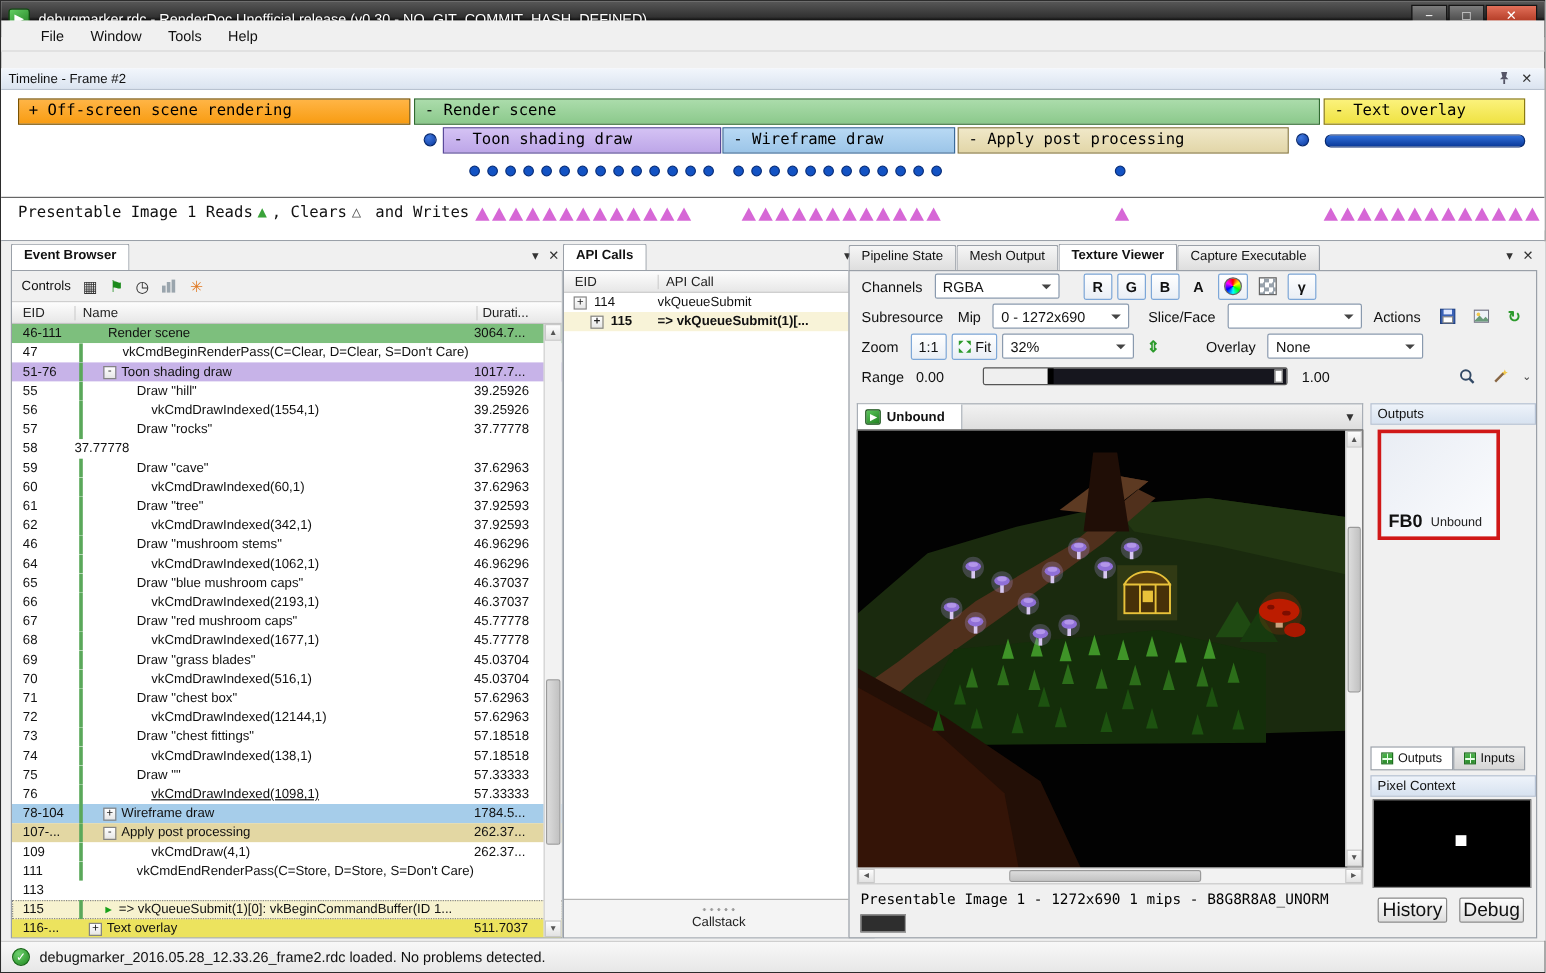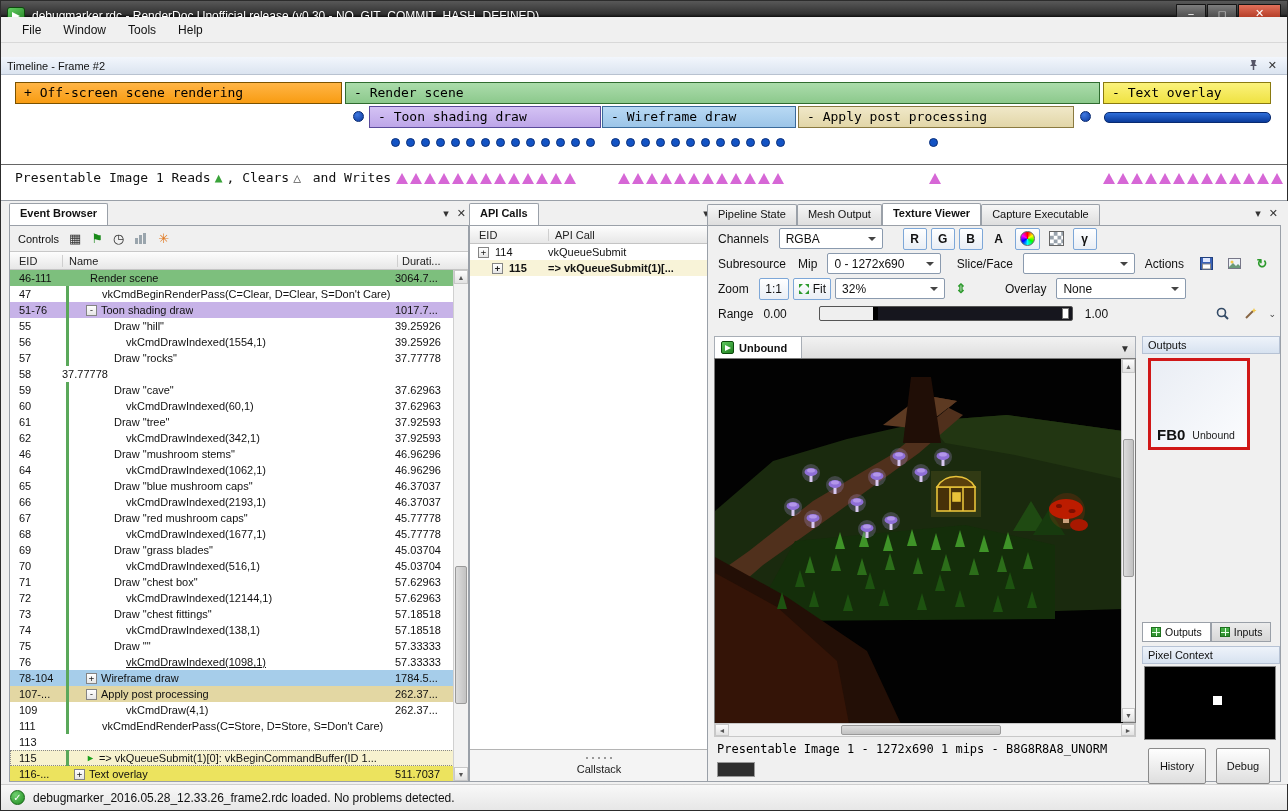--- a/index.html
+++ b/index.html
@@ -9,21 +9,21 @@
 
 
 .titlebar{position:absolute;left:0;top:0;width:100%;height:30px;background:linear-gradient(180deg,#585858,#323232 45%,#0f0f0f 55%,#1f1f1f);display:flex;align-items:center;padding:0 6px;border-bottom:1px solid #000}
 .app-icon{width:18px;height:18px;min-width:18px;border-radius:3px;background:linear-gradient(145deg,#63cf63,#1f7a1f);display:inline-flex;align-items:center;justify-content:center;margin-right:7px;border:1px solid #0c4a0c}
 .title{color:#fff;font-size:12px;text-shadow:0 1px 2px #000;white-space:nowrap}
 .winbtns{margin-left:auto;display:flex;gap:1px;align-self:flex-start;padding-top:3px}
 .wbtn{width:30px;height:19px;display:inline-flex;align-items:center;justify-content:center;color:#fff;font-size:11px;background:linear-gradient(#7d7d7d,#3a3a3a);border:1px solid #151515;border-radius:0 0 3px 3px;cursor:default}
 .wbtn.close{width:43px;background:linear-gradient(#e2705a,#a32a14)}
 
 
-.menubar{position:absolute;left:0;top:16px;width:100%;height:26px;background:#f0f0f0;border-bottom:1px solid #d8d8d8;display:flex;align-items:center;padding-left:10px}
+.menubar{position:absolute;left:0;top:16px;width:100%;height:26px;background:#f0f0f0;border-bottom:1px solid #d8d8d8;display:flex;align-items:center;padding-left:22px}
 .menu-item{padding:4px 11px;font-size:12px}
 
 
 .tl{position:absolute;left:0;top:56px;width:100%;height:144px;background:#fff;border-bottom:1px solid #9aa0a8}
 .tl-head{height:18px;background:linear-gradient(#f2f6fc,#dbe4f0);border-bottom:1px solid #b8c2d0;display:flex;align-items:center;padding:0 6px;font-size:11px}
 .tl-ctl{margin-left:auto;display:flex;align-items:center;gap:9px;color:#444;padding-right:4px}
 .tl-body{position:relative;height:125px;background:#fff}
 .tl-bar{position:absolute;height:22px;border:1px solid rgba(20,20,20,.6);font-family:"DejaVu Sans Mono",monospace;font-size:13px;line-height:20px;padding-left:8px;white-space:nowrap;overflow:hidden;color:#000}
 .bar-off{background:linear-gradient(#ffb546,#f89c12);border-color:#7a5200}
 .bar-render{background:linear-gradient(#abdcab,#8cc98c);border-color:#2f6b2f}
@@ -133,21 +133,21 @@
 .fb0{position:absolute;left:440px;top:132px;width:102px;height:92px;border:3px solid #d01818;background:linear-gradient(135deg,#e9edf4,#fbfcfe);display:flex;align-items:flex-end;gap:7px;padding:4px 6px}
 .fbname{font-weight:bold;font-size:15px}
 .fbstate{font-size:10.5px;margin-bottom:2px;color:#222}
 .sidetabs{position:absolute;left:434px;top:396px;height:20px;display:flex}
 .sidetab{height:20px;display:flex;align-items:center;gap:4px;padding:0 8px;font-size:10.5px;border:1px solid #9aa0a8;background:linear-gradient(#ececec,#d6d6d6)}
 .sidetab.active{background:#fff}
 .gicon{width:10px;height:10px;min-width:10px;border:1px solid #1d6f1d;background:linear-gradient(#4ab54a,#2d8c2d);position:relative}
 .gicon::before{content:"";position:absolute;inset:0;background:linear-gradient(transparent 4px,#e8ffe8 4px,#e8ffe8 5px,transparent 5px),linear-gradient(90deg,transparent 4px,#e8ffe8 4px,#e8ffe8 5px,transparent 5px)}
 .pixbox{position:absolute;left:436px;top:440px;width:132px;height:74px;background:#000;border:1px solid #888}
 .pixsq{position:absolute;left:52%;top:40%;width:9px;height:9px;background:#fff}
-.sbtn{position:absolute;height:36px;border:1px solid #8a8a8a;background:linear-gradient(#fefefe,#dedede);font-size:11px;display:flex;align-items:center;justify-content:center;border-radius:2px}
+.sbtn{position:absolute;height:21px;border:1px solid #8a8a8a;background:linear-gradient(#fefefe,#dedede);font-size:16px;display:flex;align-items:center;justify-content:center;border-radius:2px}
 .btn-history{left:440px;top:522px;width:58px}
 .btn-debug{left:508px;top:522px;width:54px}
 
 
 .statusbar{position:absolute;left:0;bottom:0;width:100%;height:26px;background:linear-gradient(#f8f8f8,#e7e7e7);border-top:1px solid #cfcfcf;display:flex;align-items:center;gap:8px;padding:0 9px}
 .okicon{width:15px;height:15px;min-width:15px;border-radius:50%;background:radial-gradient(circle at 35% 30%,#6fd06f,#1e8a1e);color:#fff;font-size:10px;display:flex;align-items:center;justify-content:center;border:1px solid #156515}
 .okicon::before{content:"✓"}
 .xglyph{font-size:11px;color:#333}
 </style>
 </head>
@@ -562,21 +562,21 @@
               <span class="c-eid">109</span>
               <span class="c-name" style="padding-left: 64px;">
 
                 <span class="nm">vkCmdDraw(4,1)</span>
               </span>
               <span class="c-dur">262.37...</span>
             </div>
 
             <div class="erow tline">
               <span class="c-eid">111</span>
-              <span class="c-name" style="padding-left: 40px;">
+              <span class="c-name" style="padding-left: 40px; justify-content: flex-end;">
 
                 <span class="nm">vkCmdEndRenderPass(C=Store, D=Store, S=Don't Care)</span>
               </span>
               <span class="c-dur"></span>
             </div>
 
             <div class="erow tline">
               <span class="c-eid">113</span>
               <span class="c-dur"></span>
             </div>

